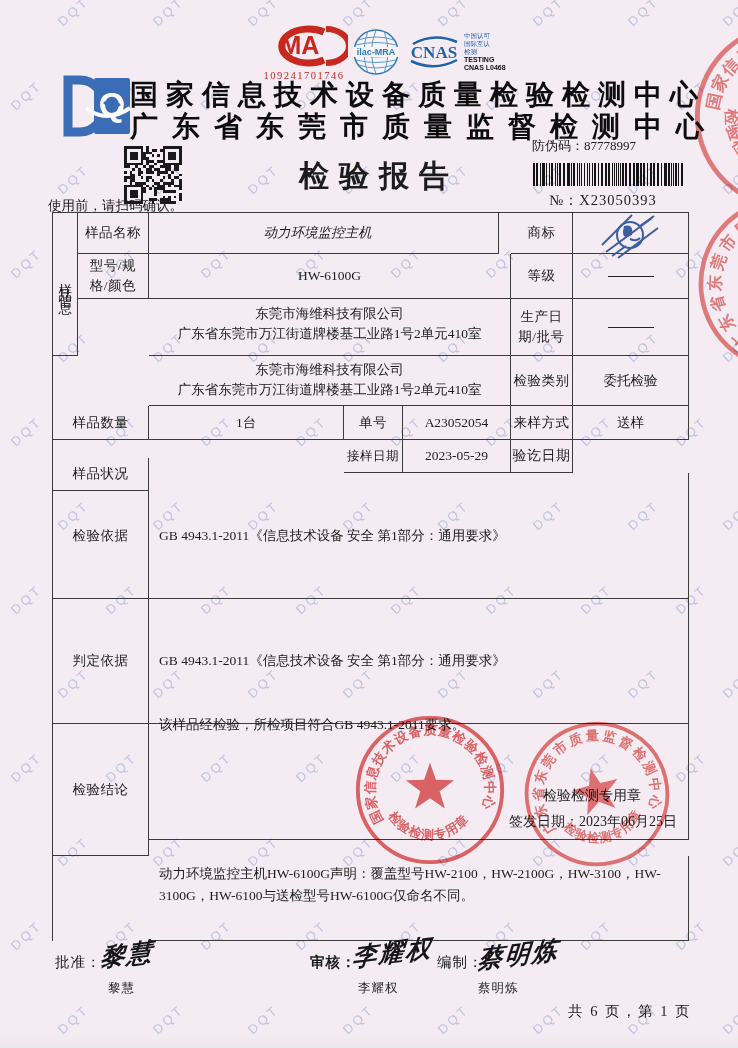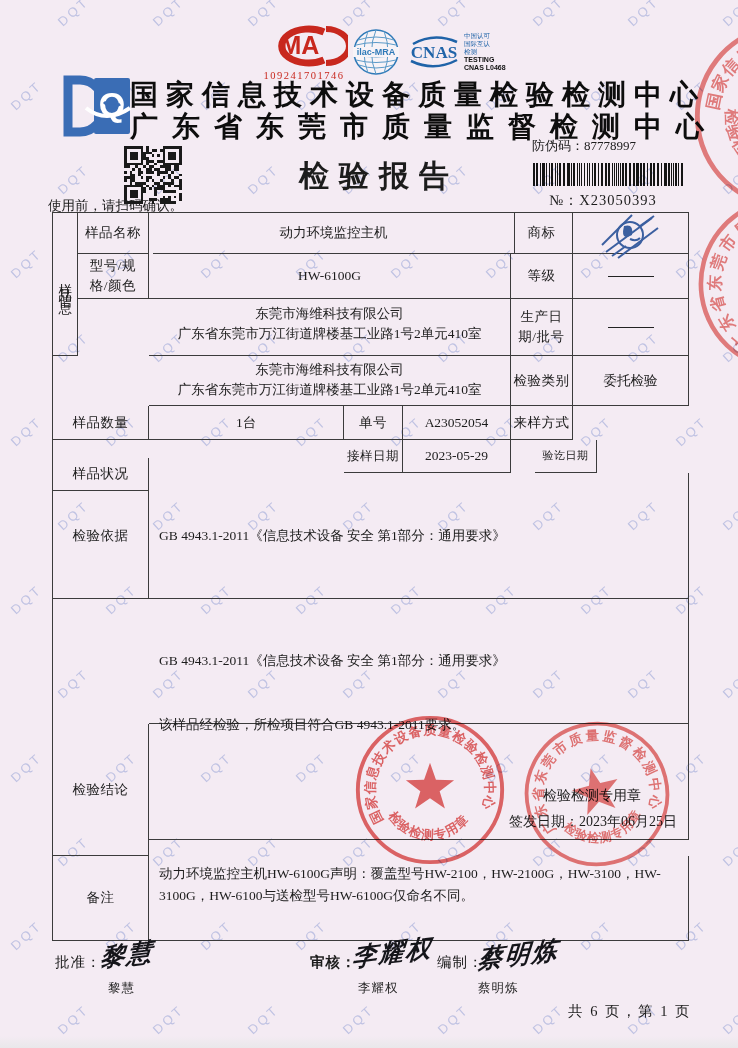--- a/index.html
+++ b/index.html
@@ -508,21 +508,21 @@
     <span>№：</span><span>X23050393</span>
   </div>
   <div class="abs qr-caption" style="left:32px;top:197px;margin-left:16px;">使用前，请扫码确认。</div>
 
   <div id="tbl">
     <div class="cell lab" style="left:0;top:0;width:25px;height:143px;">
         <span class="vertical">样品信息</span>
       </div>
 
     <div class="cell lab" style="left:25px;top:0;width:71px;height:41px;">样品名称</div>
-    <div class="cell" style="left:100px;top:0;width:362px;height:41px;">动力环境监控主机</div>
+    <div class="cell" style="left:84px;top:0;width:362px;height:41px;font-style:italic;">动力环境监控主机</div>
     <div class="cell lab" style="left:458px;top:0;width:62px;height:41px;">商标</div>
     <div class="cell" style="left:520px;top:0;width:116px;height:41px;overflow:visible;">
       <svg width="62" height="48" viewBox="0 0 62 48" style="margin-top:6px;">
         <g stroke="#3b5fa0" fill="none" stroke-width="2">
           <circle cx="30" cy="23" r="13"></circle>
           <path d="M6,40 L52,6"></path>
             <path d="M2,33 L32,3"></path>
             <path d="M18,46 L58,16"></path>
           <path d="M12,44 L26,34"></path>
             <path d="M40,14 L54,4"></path>
@@ -553,39 +553,40 @@
       <span>广东省东莞市万江街道牌楼基工业路1号2单元410室</span>
     </div>
     <div class="cell lab" style="left:458px;top:143px;width:62px;height:50px;">检验类别</div>
     <div class="cell" style="left:520px;top:143px;width:116px;height:50px;">委托检验</div>
 
     <div class="cell lab" style="left:0;top:193px;width:96px;height:34px;">样品数量</div>
     <div class="cell" style="left:96px;top:193px;width:195px;height:34px;">1台</div>
     <div class="cell lab" style="left:291px;top:193px;width:59px;height:34px;">单号</div>
     <div class="cell" style="left:350px;top:193px;width:108px;height:34px;">A23052054</div>
     <div class="cell lab" style="left:458px;top:193px;width:62px;height:34px;">来样方式</div>
+    <div class="cell" style="left:520px;top:193px;width:116px;height:34px;">送样</div>
 
     <div class="cell lab" style="left:0;top:245px;width:96px;height:33px;">样品状况</div>
     <div class="cell lab" style="left:291px;top:227px;width:59px;height:33px;font-size:12.5px;">接样日期</div>
     <div class="cell" style="left:350px;top:227px;width:108px;height:33px;">2023-05-29</div>
-    <div class="cell lab" style="left:458px;top:227px;width:62px;height:33px;font-size:11px;margin-left:24px;">验讫日期</div>
+    <div class="cell lab" style="left:458px;top:227px;width:62px;height:33px;font-size:14px;">验讫日期</div>
 
     <div class="cell lab" style="left:0;top:260px;width:96px;height:126px;">检验依据</div>
     <div class="cell left" style="left:96px;top:260px;width:540px;height:126px;">GB 4943.1-2011《信息技术设备 安全 第1部分：通用要求》</div>
 
+    <div class="cell lab" style="left:0;top:386px;width:96px;height:125px;">判定依据</div>
     <div class="cell left" style="left:96px;top:386px;width:540px;height:125px;">GB 4943.1-2011《信息技术设备 安全 第1部分：通用要求》</div>
 
     <div class="cell lab" style="left:0;top:511px;width:96px;height:132px;">检验结论</div>
     <div class="cell topleft" style="left:96px;top:495px;width:540px;height:132px;overflow:visible;font-family:Liberation Serif, serif;">
       <span>该样品经检验，所检项目符合GB 4943.1-2011要求。</span>
       <span class="sealtext" style="left:394px;top:78px;">检验检测专用章</span>
       <span class="sealtext" style="left:360px;top:104px;">签发日期：2023年06月25日</span>
     </div>
 
-    <div class="cell lab" style="left:0;top:643px;width:96px;height:85px;">备注</div>
     <div class="cell topleft" style="left:96px;top:643px;width:540px;height:85px;line-height:1.65;">动力环境监控主机HW-6100G声明：覆盖型号HW-2100，HW-2100G，HW-3100，HW-3100G，HW-6100与送检型号HW-6100G仅命名不同。</div>
   </div>
 
   <svg class="stamp" style="left:352px;top:712px;" width="156" height="156" viewBox="0 0 160 160">
     <g opacity="0.82">
       <circle cx="80" cy="80" r="74" fill="none" stroke="#df4a48" stroke-width="4"></circle>
       <path id="arc1t" d="M 80,137 A 57,57 0 0 1 80,23 A 57,57 0 0 1 80,137" fill="none"></path>
       <text font-size="13.5" fill="#df4a48" letter-spacing="1"><textPath href="#arc1t" startOffset="56">国家信息技术设备质量检验检测中心</textPath></text>
       <polygon points="80,52 86.1,69.6 104.7,70 89.9,81.2 95.3,99 80,88.4 64.7,99 70.1,81.2 55.3,70 73.9,69.6" fill="#df4a48"></polygon>
       <path id="arc1b" d="M 34,100 A 50,50 0 0 0 126,100" fill="none"></path>

